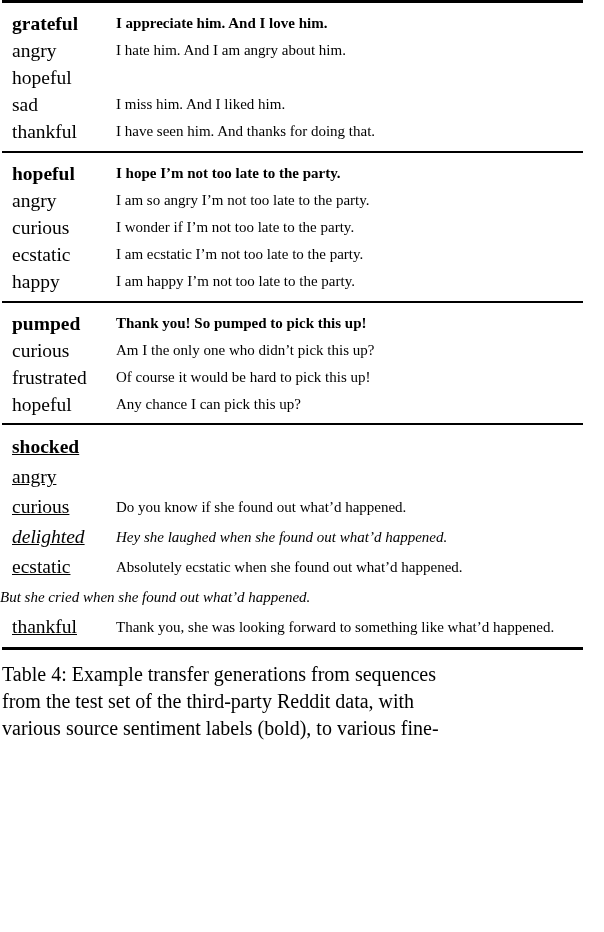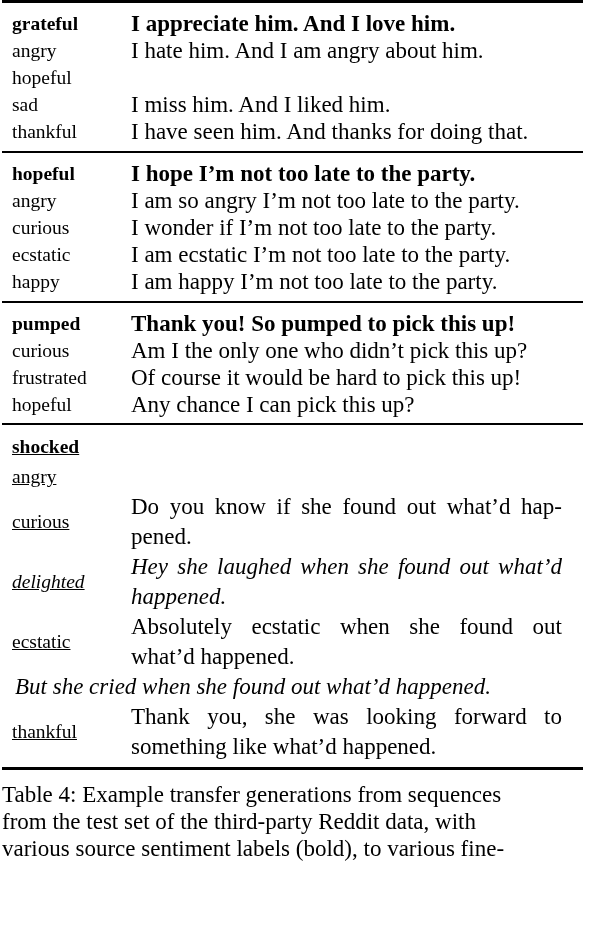--- a/index.html
+++ b/index.html
@@ -28,37 +28,36 @@
     margin-left: 2px;
     width: 581px;
   }
   .rule-thick { height: 3px; }
   .rule-mid   { height: 2px; }
   .rule-thin  { height: 2px; }
 
   .block { padding: 0; }
   .row {
     display: flex;
-    align-items: center;
+    align-items: flex-end;
   }
   .label {
     width: 116px;
     flex: 0 0 116px;
     padding-left: 12px;
     box-sizing: border-box;
     font-size: 19.5px;
     line-height: 27px;
     white-space: nowrap;
   }
   .sent {
     flex: 1 1 auto;
     padding-right: 40px;
-    font-size: 23px;
+    font-size: 15px;
     line-height: 27px;
-    margin-left: 15px;
   }
   .bold .label, .bold .sent { font-weight: bold; }
   .italic .label, .italic .sent { font-style: italic; }
 
   
   .block-just .row { margin-bottom: 0; }
   .block-just .label {
     line-height: 30px;
     text-decoration: underline;
   }
@@ -69,21 +68,21 @@
     padding-right: 42px;
     hyphens: manual;
   }
   .block-pad-top { height: 7px; }
   .block-pad-bot { height: 6px; }
   .block-pad-bot-s { height: 5px; }
 
   .caption {
     margin-top: 11px;
     padding-left: 2px;
-    font-size: 23px;
+    font-size: 20px;
     line-height: 27px;
     text-align: justify;
     text-align-last: left;
     white-space: nowrap;
   }
   .caption-line { white-space: nowrap; }
 </style>
 </head>
 <body>
 

